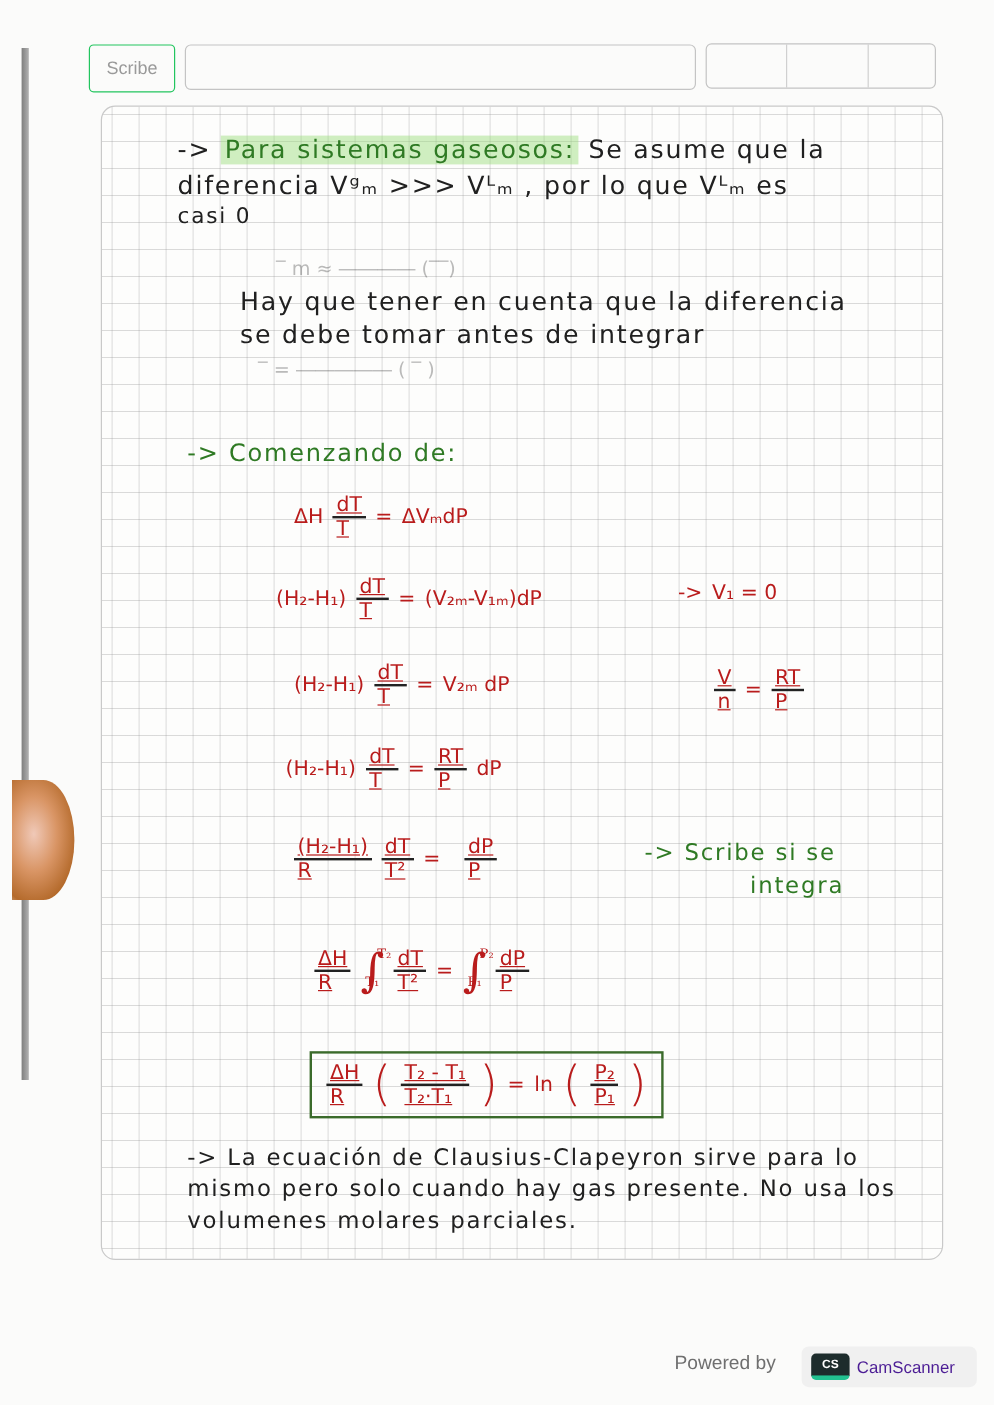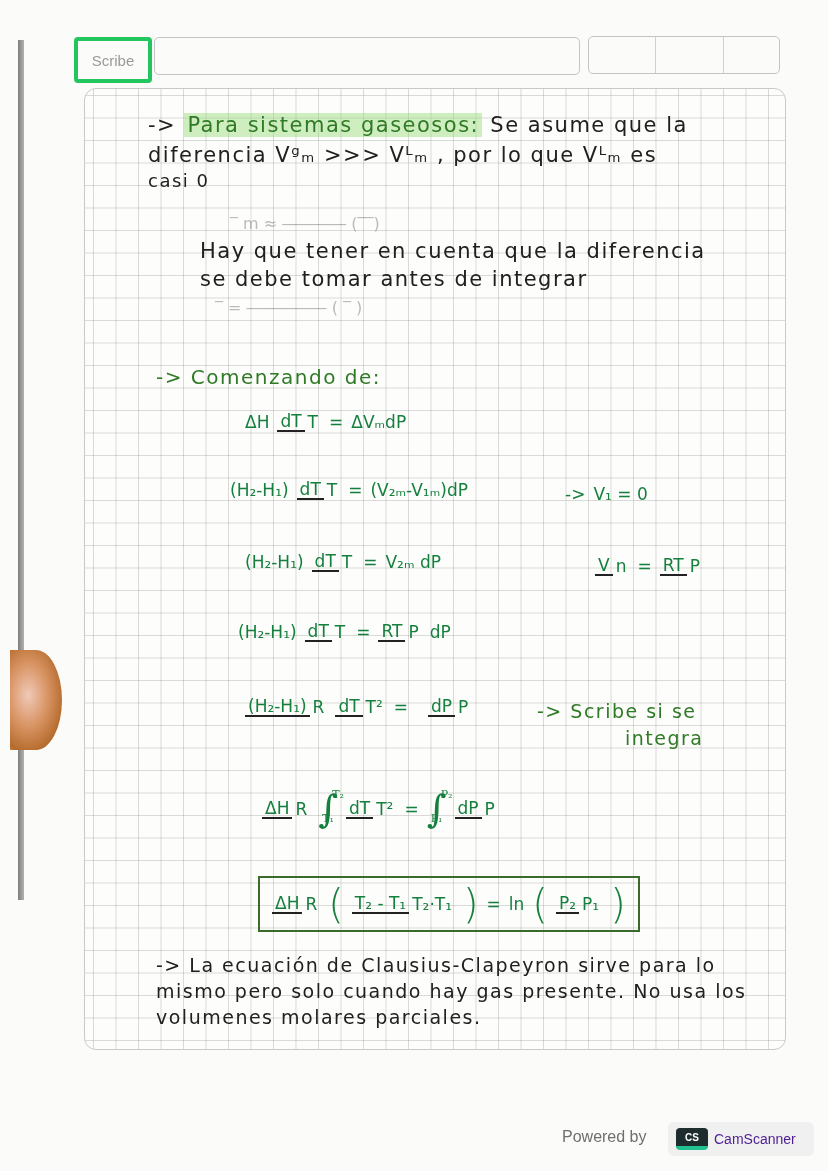--- a/index.html
+++ b/index.html
@@ -16,21 +16,21 @@
     opacity: .75;
   }
   .finger {
     position: absolute; left: 10px; top: 650px; width: 52px; height: 100px;
     border-radius: 0 50% 50% 0;
     background: radial-gradient(ellipse at 35% 45%, #f0c9b8 0%, #d99565 40%, #b46a2b 75%, rgba(180,110,50,0) 100%);
   }
   
   .scribe-box {
     position: absolute; left: 74px; top: 37px; width: 70px; height: 38px;
-    border: 4px solid #22c55e; border-radius: 4px;
+    border: 1px solid #22c55e; border-radius: 4px;
     display: flex; align-items: center; justify-content: center;
     color: #9a9a9a; font-size: 15px; font-family: "Liberation Sans", sans-serif;
   }
   .title-box {
     position: absolute; left: 154px; top: 37px; width: 424px; height: 36px;
     border: 1px solid #c4c4c4; border-radius: 5px;
   }
   .date-box {
     position: absolute; left: 588px; top: 36px; width: 190px; height: 36px;
     border: 1px solid #c4c4c4; border-radius: 5px;
@@ -45,22 +45,22 @@
     background-image:
       linear-gradient(to right, rgba(150,150,150,.35) 1px, transparent 1px),
       linear-gradient(to bottom, rgba(150,150,150,.35) 1px, transparent 1px);
     background-size: 22.5px 22.5px;
     background-position: 8px 6px;
   }
   .hw { position: absolute; font-family: "DejaVu Sans", sans-serif; white-space: nowrap; }
   .txt { font-size: 21px; letter-spacing: 1.5px; line-height: 22px; color: #202020; margin-left: 40px; }
   .green { color: #2f7a24; }
   .hl { background: rgba(150, 220, 120, .45); padding: 0 3px; }
-  .eq { font-size: 17px; color: #15803d; display: flex; align-items: center; gap: 8px; }
-  .frac { display: inline-flex; flex-direction: row; align-items: center; line-height: 18px; }
+  .eq { font-size: 17px; color: #b91c1c; display: flex; align-items: center; gap: 8px; }
+  .frac { display: inline-flex; flex-direction: column; align-items: flex-start; line-height: 18px; text-decoration: underline; }
   .frac .num { border-bottom: 2px solid #222; padding: 0 3px; }
   .frac .den { padding: 0 3px; }
   .faint { color: rgba(60,60,60,.35); font-size: 16px; }
   .integral { font-size: 38px; line-height: 38px; position: relative; font-family: "DejaVu Serif", serif; }
   .lim-top { position: absolute; top: -14px; left: 14px; font-size: 11px; }
   .lim-bot { position: absolute; bottom: -10px; left: 4px; font-size: 11px; }
   .boxed { border: 2px solid #3b6b2b; padding: 6px 12px; }
   .paren { font-size: 40px; font-weight: 300; line-height: 40px; }
   
   .powered {

